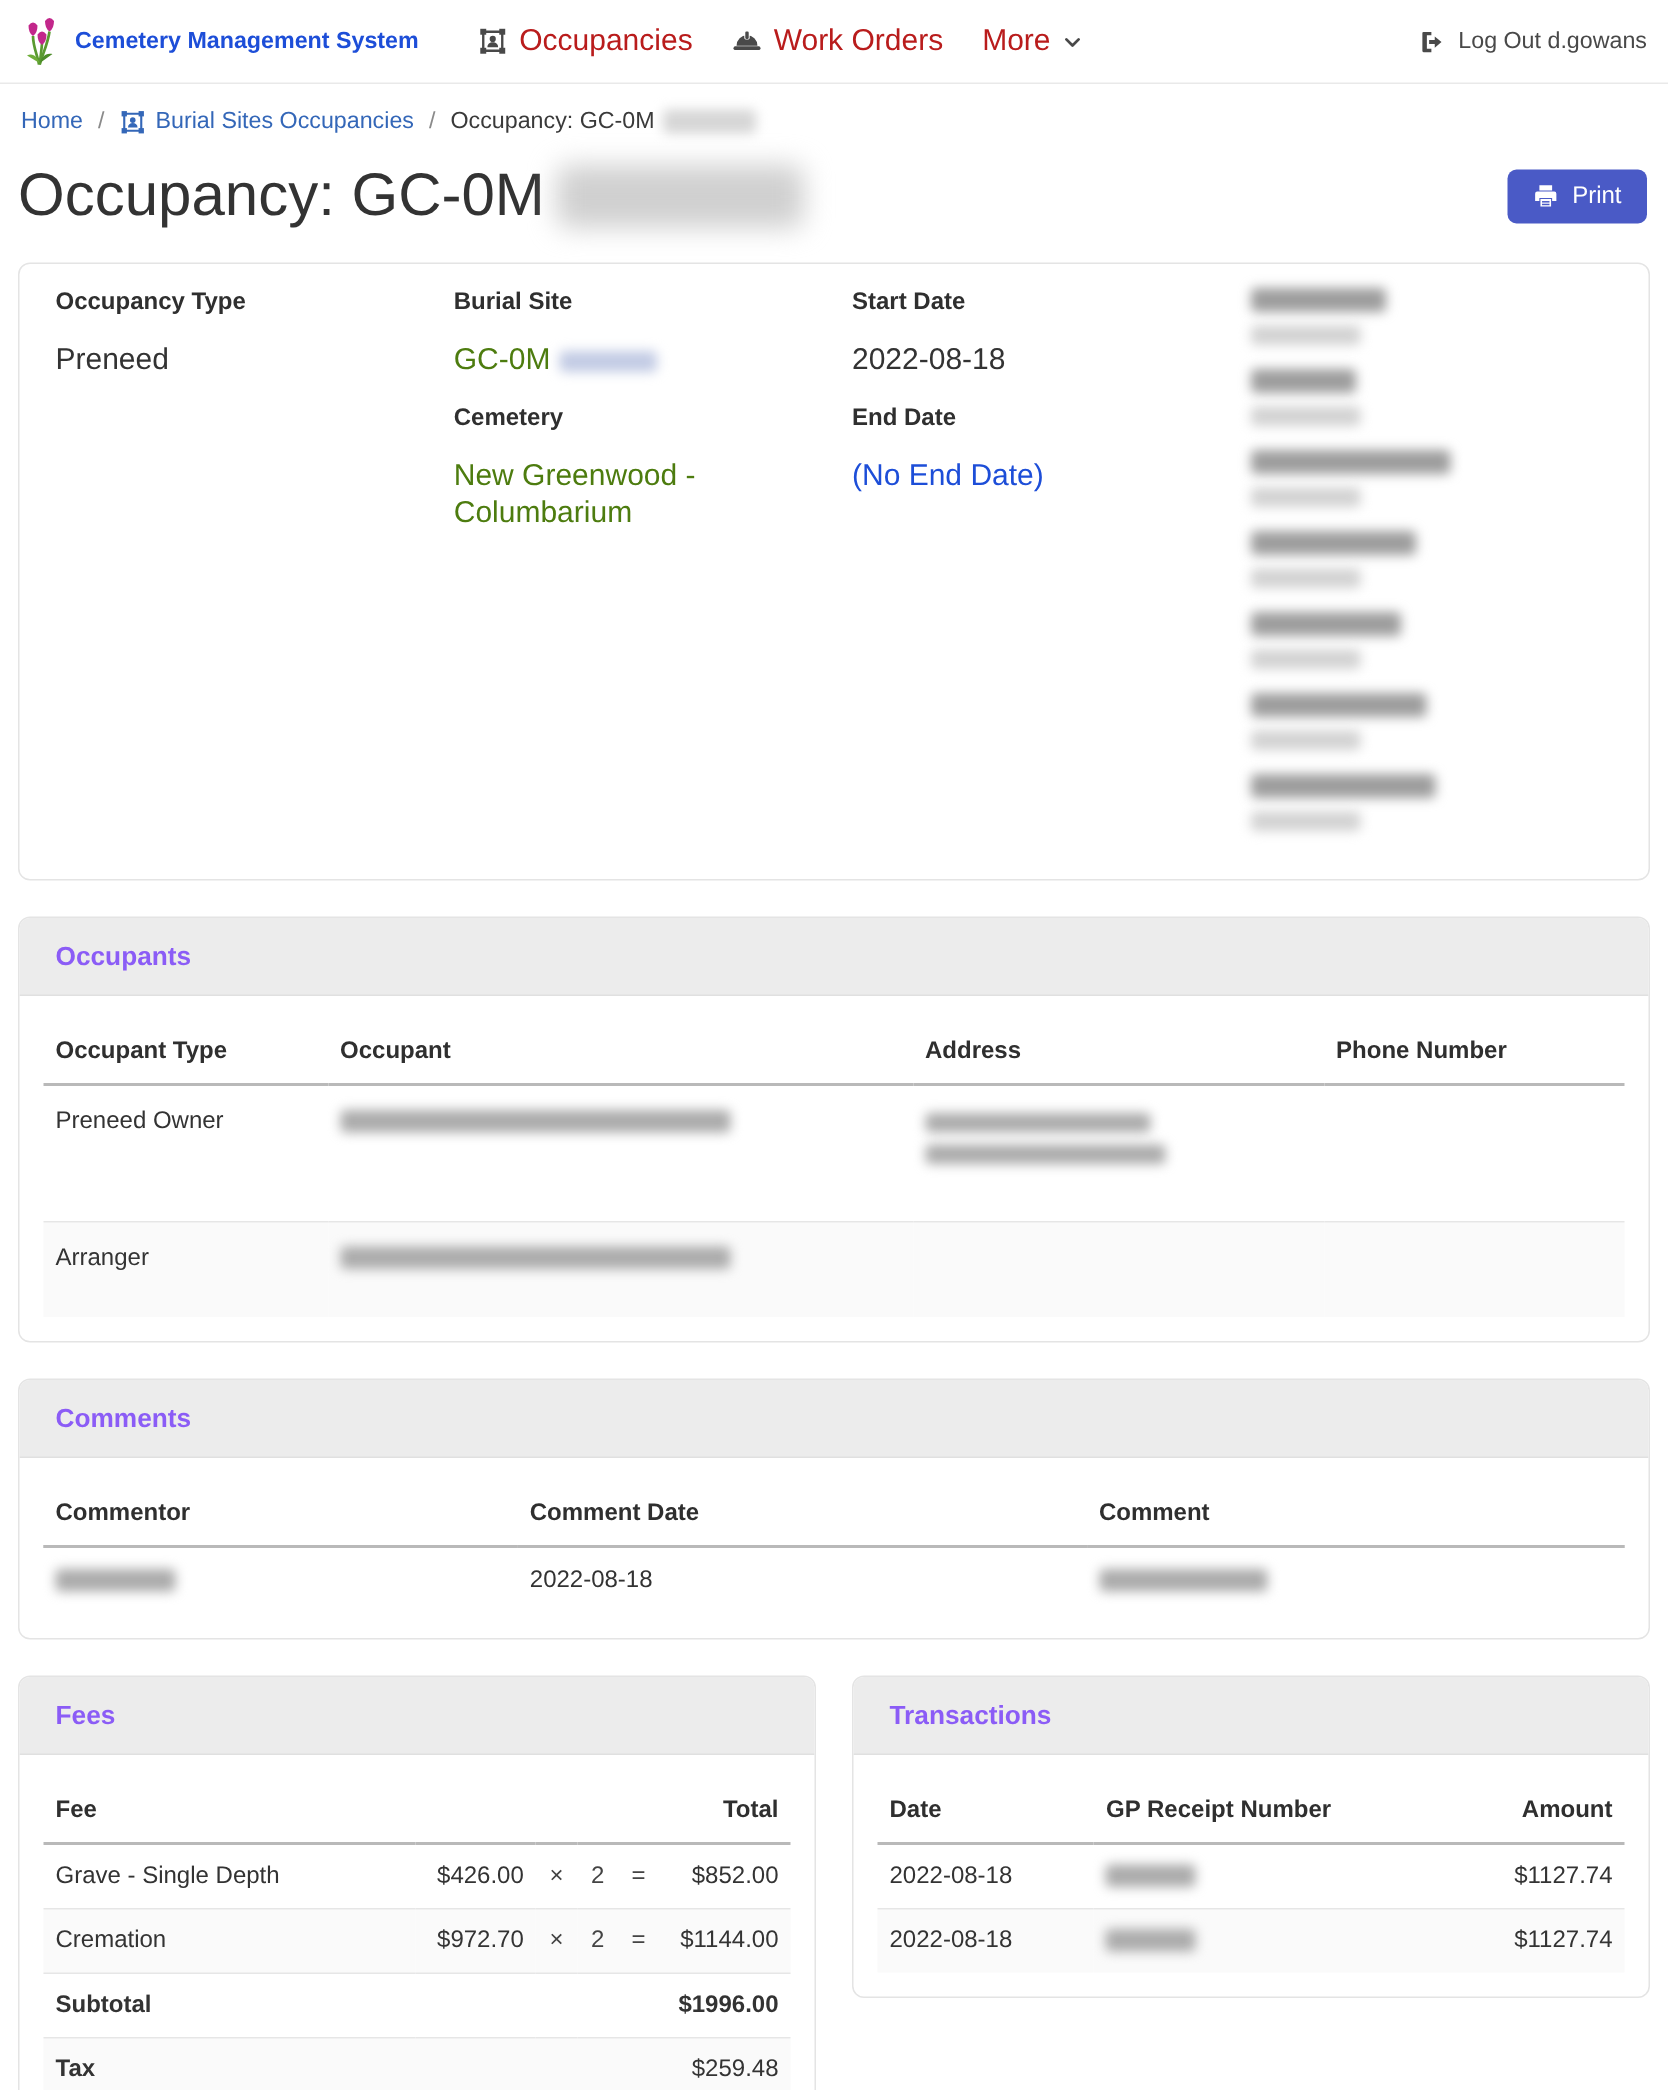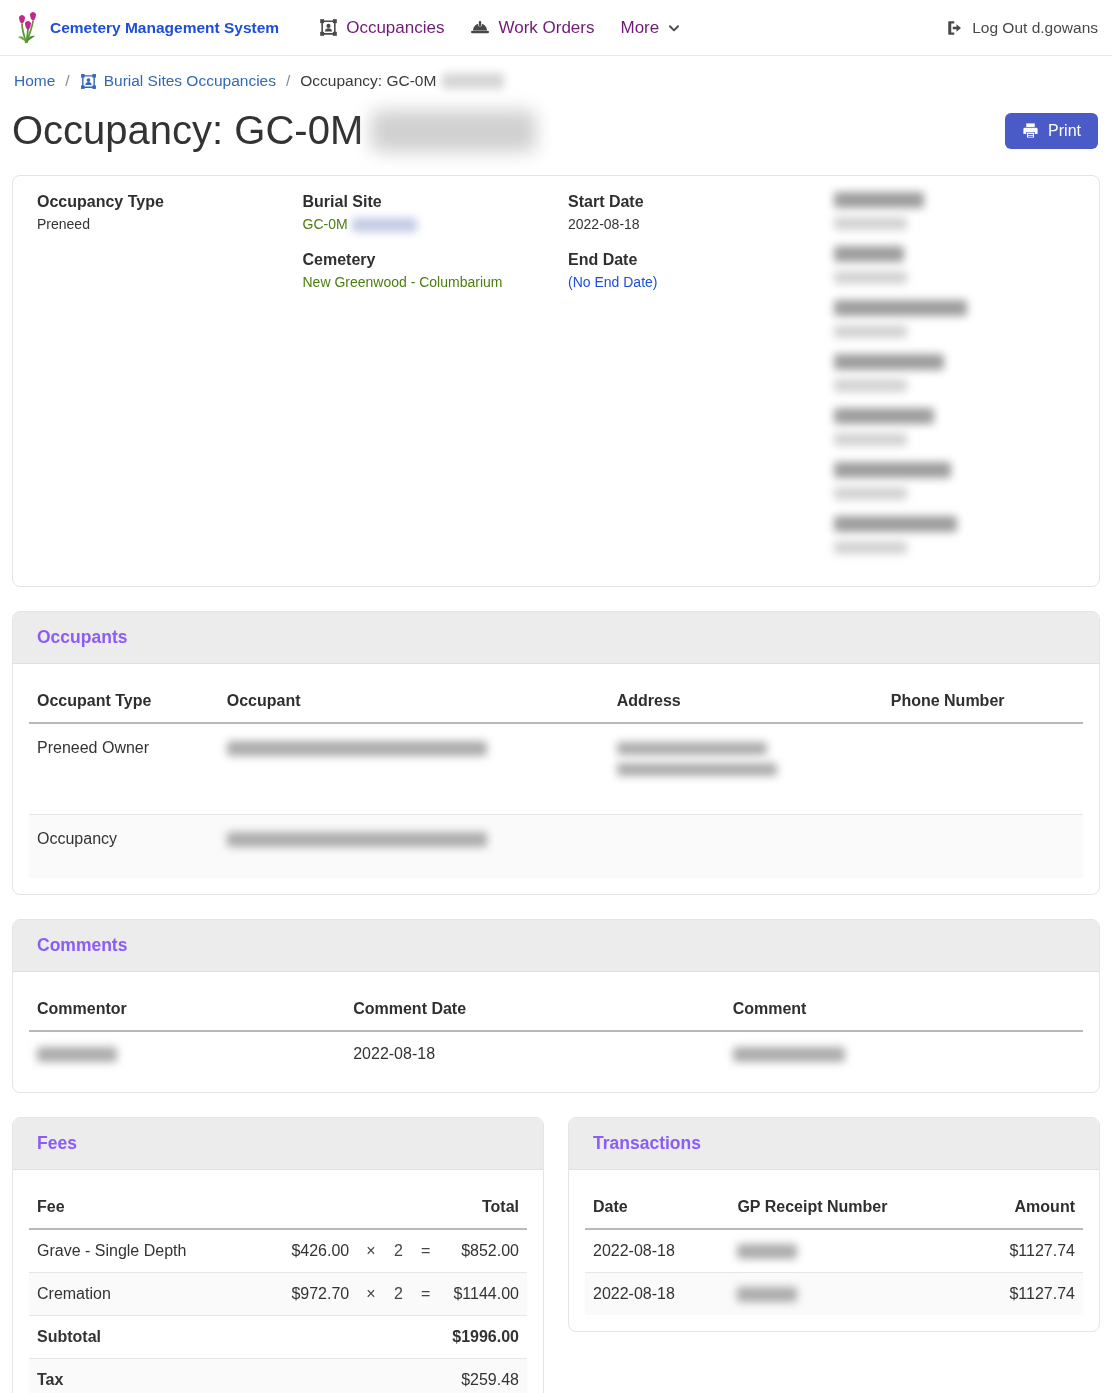--- a/index.html
+++ b/index.html
@@ -14,21 +14,21 @@
 
   
   .navbar {
     display:flex; align-items:center; justify-content:space-between;
     height:56px; padding:0 14px; background:#fff;
     border-bottom:1px solid #e9e9e9;
   }
   .nav-left { display:flex; align-items:center; gap:26px; }
   .brand-wrap { display:flex; align-items:center; gap:10px; margin-right:14px; }
   .brand { font-weight:bold; font-size:15.5px; color:#1d4ed8; }
-  .nav-link { display:flex; gap:8px; color:#701a75; font-size:17px; }
+  .nav-link { display:flex; gap:8px; color:#b91c1c; font-size:20px; }
   .nav-link svg { flex:0 0 auto; }
   .logout { display:flex; align-items:center; gap:8px; color:#494949; font-size:15.5px; }
 
   
   .breadcrumb {
     display:flex; align-items:center; gap:10px;
     padding:16px 14px 14px 14px; font-size:15.5px;
   }
   .breadcrumb a { color:#3467b8; display:flex; align-items:center; gap:7px; }
   .bc-sep { color:#8a8a8a; }
@@ -54,21 +54,21 @@
   .card-header {
     background:#ececec; padding:15px 24px; font-size:17.5px; font-weight:bold;
     color:#8b5cf6; border-bottom:1px solid #e0e0e0;
   }
   .card-body { padding:16px; }
 
   
   .details-card .card-body { padding:16px 24px; display:grid; grid-template-columns:repeat(4,1fr); gap:0 24px; }
   .field-group { margin-bottom:16px; }
   .field-label { font-weight:bold; font-size:16px; color:#2f2f2f; line-height:1.25; }
-  .field-value { margin-top:4px; font-size:14px; color:#333; line-height:1.25; }
+  .field-value { margin-top:16px; font-size:20px; color:#333; line-height:1.25; }
   .field-value a { color:#4d7c0f; }
   .muted { color:#1d4ed8; }
 
   
   table { width:100%; border-collapse:collapse; font-size:16px; }
   th { text-align:left; font-weight:bold; color:#2f2f2f; padding:12px 8px; border-bottom:2px solid #b9b9b9; }
   td { padding:12px 8px; vertical-align:top; color:#333; }
   tbody tr { border-top:1px solid #e6e6e6; }
   tbody tr:first-child { border-top:none; }
   tbody tr:nth-child(even) { background:#fafafa; }
@@ -312,21 +312,21 @@
           <tr>
             <td>Preneed Owner</td>
             <td><span class="blur b-dark" style="width: 260px;"></span></td>
             <td>
               <span class="blur b-dark blur-line" style="width: 150px;"></span>
               <span class="blur b-dark blur-line" style="width: 160px;"></span>
             </td>
             <td></td>
           </tr>
           <tr>
-            <td>Occupancy</td>
+            <td>Arranger</td>
             <td><span class="blur b-dark" style="width: 260px;"></span></td>
             <td></td>
             <td></td>
           </tr>
         </tbody>
     </table>
   </div>
 </section>
 
 <section class="card">

